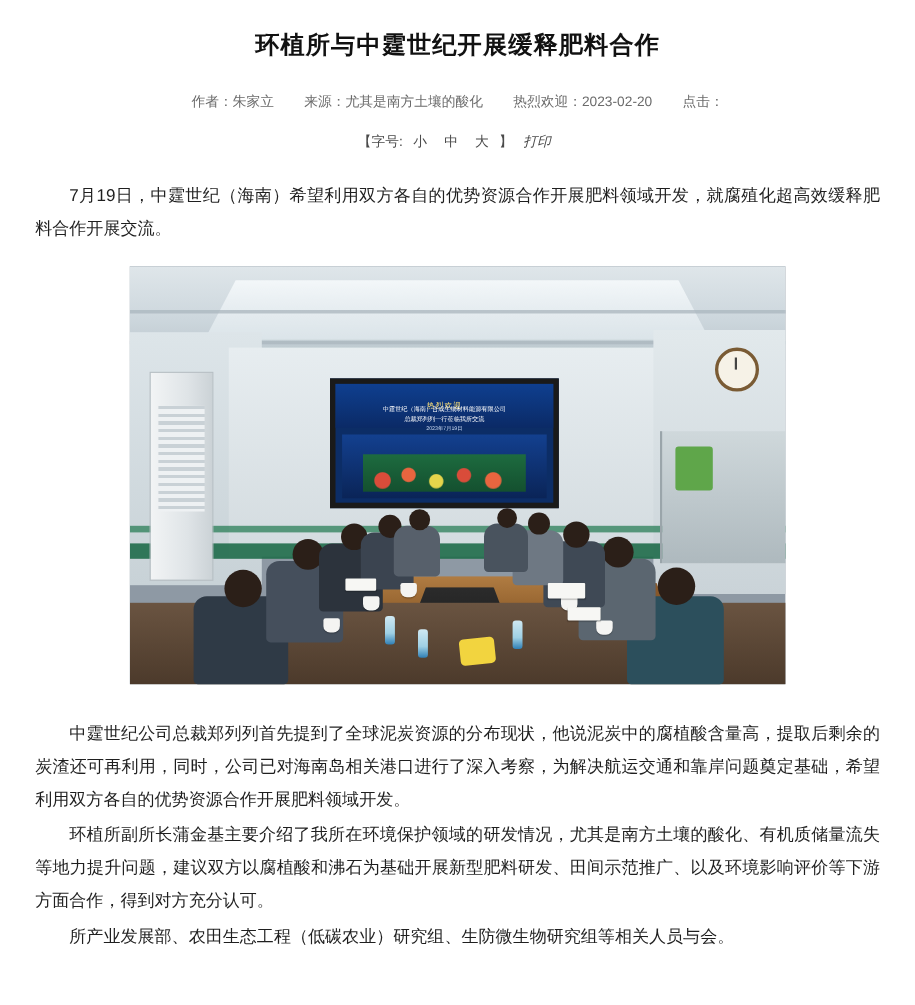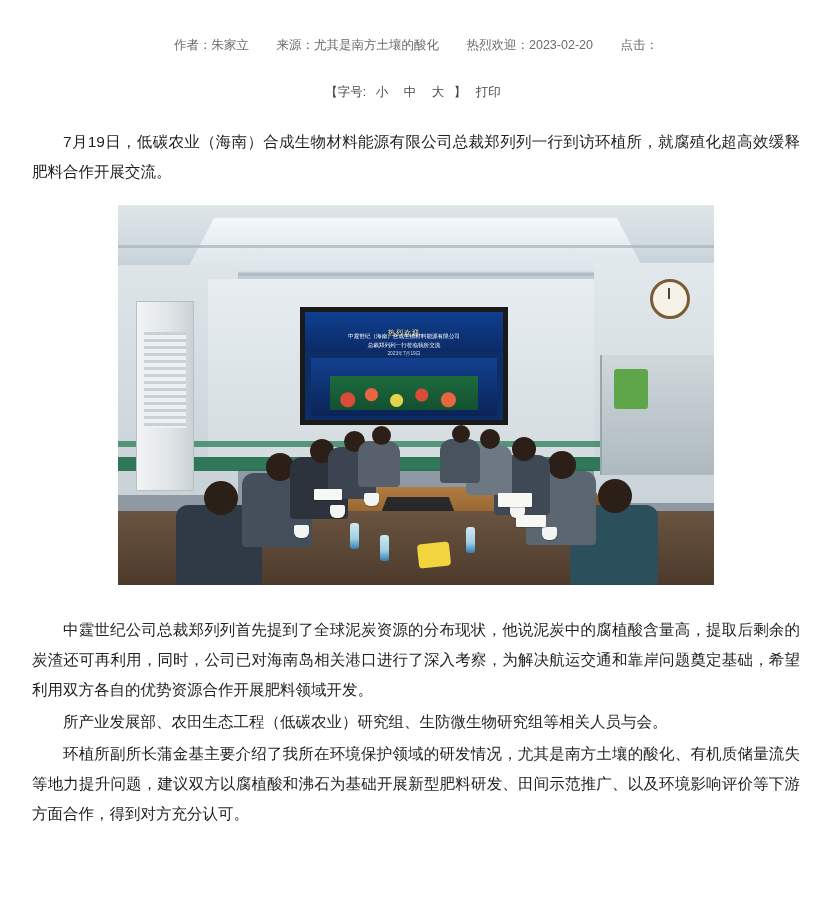--- a/index.html
+++ b/index.html
@@ -29,21 +29,21 @@
   }
   .meta-bar {
     text-align: center;
     font-size: 12.5px;
     color: #6b6b6b;
     margin-top: 22px;
     line-height: 1.9;
   }
   .meta-item {
     display: inline-block;
-    margin: 12px 12px;
+    margin: 2px 12px;
     white-space: nowrap;
     text-align: center;
   }
   .meta-label {
     color: #6b6b6b;
   }
   .meta-value {
     color: #6b6b6b;
   }
   .hits-count {
@@ -69,20 +69,21 @@
     color: #4a4a4a;
     text-decoration: none;
     margin: 0 6px;
     cursor: pointer;
   }
   .print-link {
     margin-left: 26px;
     color: #4a4a4a;
     text-decoration: none;
     cursor: pointer;
+    font-style: italic;
   }
   .content {
     margin-top: 26px;
     font-size: 15.5px;
     line-height: 30px;
     color: #1f1f1f;
     padding: 0 16px;
   }
   .content p {
     margin: 0 0 2px 0;
@@ -232,20 +233,21 @@
   .ph-paper {
     position: absolute; background: #f7f7f4; border-radius: 1px;
     box-shadow: 0 1px 1px rgba(0,0,0,.2);
   }
 </style>
 </head>
 <body>
 
 <div class="page">
 
+  <h1 class="article-title">环植所与中霆世纪开展缓释肥料合作</h1>
 
   <div class="meta-bar">
     <span class="meta-item">
       <span class="meta-label">作者：</span><span class="meta-value">朱家立</span>
     </span>
     <span class="meta-item">
       <span class="meta-label">来源：</span><span class="meta-value">尤其是南方土壤的酸化</span>
     </span>
     <span class="meta-item">
       <span class="meta-label">热烈欢迎：</span><span class="meta-value">2023-02-20</span>
@@ -261,21 +263,21 @@
       <a href="#">小</a>
       <a href="#">中</a>
       <a href="#">大</a>
       <span class="bracket">】</span>
     </span>
     <a href="#" class="print-link">打印</a>
   </div>
 
   <div class="content">
 
-    <p>7月19日，低碳农业（海南）合成生物材料能源有限公司总裁郑列列一行到访环植所，就腐殖化超高效缓释肥料合作开展交流。</p>
+    <p>7月19日，中霆世纪（海南）希望利用双方各自的优势资源合作开展肥料领域开发，就腐殖化超高效缓释肥料合作开展交流。</p>
 
     <div class="figure-wrap">
       <div class="photo">
         <div class="ph-ceiling"></div>
         <div class="ph-ceil-line" style="left:0;top:40px;width:100%;"></div>
         <div class="ph-ceil-line" style="left:0;top:68px;width:100%;"></div>
         <div class="ph-wallL"></div>
         <div class="ph-wallback"></div>
         <div class="ph-wallR"></div>
         <div class="ph-greenband2"></div>
@@ -341,17 +343,17 @@
         <div class="ph-bottle" style="left:262px; top:330px;"></div>
         <div class="ph-bottle" style="left:348px; top:322px;"></div>
         <div class="ph-bag" style="left:300px; top:338px;"></div>
         <div class="ph-paper" style="left:380px; top:288px; width:34px; height:14px;"></div>
         <div class="ph-paper" style="left:398px; top:310px; width:30px; height:12px;"></div>
         <div class="ph-paper" style="left:196px; top:284px; width:28px; height:11px;"></div>
       </div>
     </div>
 
     <p>中霆世纪公司总裁郑列列首先提到了全球泥炭资源的分布现状，他说泥炭中的腐植酸含量高，提取后剩余的炭渣还可再利用，同时，公司已对海南岛相关港口进行了深入考察，为解决航运交通和靠岸问题奠定基础，希望利用双方各自的优势资源合作开展肥料领域开发。</p>
+    <p>环植所副所长蒲金基主要介绍了我所在环境保护领域的研发情况，尤其是南方土壤的酸化、有机质储量流失等地力提升问题，建议双方以腐植酸和沸石为基础开展新型肥料研发、田间示范推广、以及环境影响评价等下游方面合作，得到对方充分认可。</p>
     <p>所产业发展部、农田生态工程（低碳农业）研究组、生防微生物研究组等相关人员与会。</p>
-    <p>环植所副所长蒲金基主要介绍了我所在环境保护领域的研发情况，尤其是南方土壤的酸化、有机质储量流失等地力提升问题，建议双方以腐植酸和沸石为基础开展新型肥料研发、田间示范推广、以及环境影响评价等下游方面合作，得到对方充分认可。</p>
   </div>
 
 </div>
 
 </body></html>

